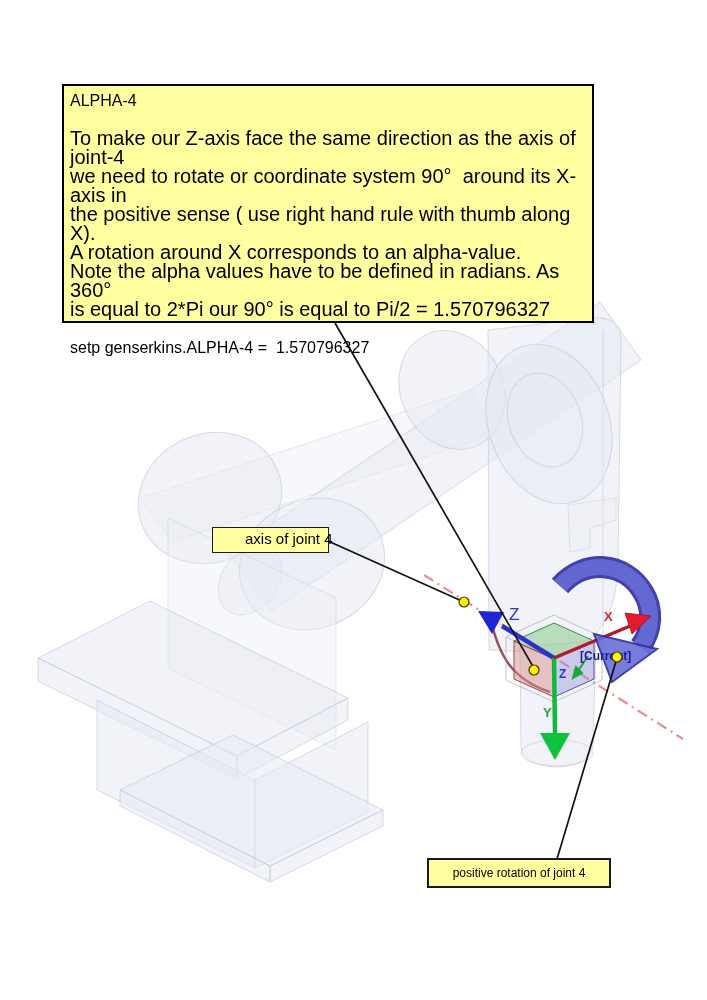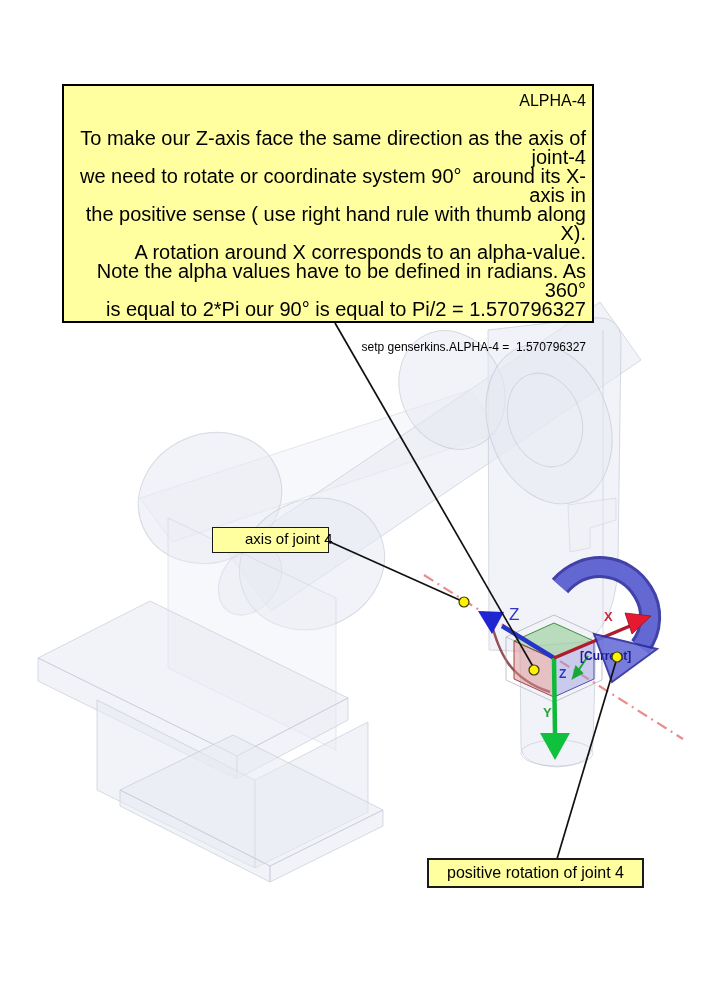--- a/index.html
+++ b/index.html
@@ -7,32 +7,32 @@
     position:relative;width:707px;height:1000px;background:#ffffff;
     font-family:"Liberation Sans","DejaVu Sans",sans-serif;overflow:hidden;
   }
   #scene{position:absolute;left:0;top:0;}
   svg text{font-family:"Liberation Sans","DejaVu Sans",sans-serif;}
 
   
   .note-box{
     position:absolute;left:62px;top:84px;width:532px;height:239px;
     box-sizing:border-box;background:var(--note_bg,#FFFFA0);
-    border:2px solid #000;padding:5px 6px;color:#000;text-align:right;
+    border:2px solid #000;padding:5px 6px;color:#000;
   }
   .note-title{font-size:16px;line-height:19px;white-space:pre-wrap;}
   .note-body{font-size:20px;line-height:19px;white-space:pre-wrap;margin-top:19px;}
-  .note-command{font-size:12px;line-height:19px;white-space:pre-wrap;margin-top:19px;}
+  .note-command{font-size:16px;line-height:19px;white-space:pre-wrap;margin-top:19px;}
 
   .callout{
     position:absolute;box-sizing:border-box;background:var(--note_bg,#FFFFA0);
     border:2px solid #1a1a1a;color:#000;text-align:center;white-space:nowrap;
   }
   .callout.axis{left:212px;top:527px;width:117px;height:26px;font-size:15px;line-height:22px;border-width:1.5px;padding-left:32px;}
-  .callout.rotation{left:427px;top:858px;width:217px;height:30px;font-size:16px;line-height:26px;}
+  .callout.rotation{left:427px;top:858px;width:184px;height:30px;font-size:12px;line-height:26px;}
 
   
   .bot{fill:#e8eaf2;stroke:#c3c7d5;stroke-width:1;fill-opacity:.55;stroke-opacity:.65;}
   .bot-faint{fill:#eceef5;stroke:#ccd0dc;stroke-width:1;fill-opacity:.4;stroke-opacity:.5;}
   .bot-line{fill:none;stroke:#c3c7d5;stroke-opacity:.6;stroke-width:1;}
 
   
   .leader{stroke:#111;stroke-width:1.7;fill:none;}
   .joint-axis{stroke:var(--joint_axis,#E87878);stroke-width:2.2;fill:none;stroke-dasharray:11 5 2 5;opacity:.85;}
   .dot{fill:var(--marker,#FFF200);stroke:#3a3a00;stroke-width:1.2;}

